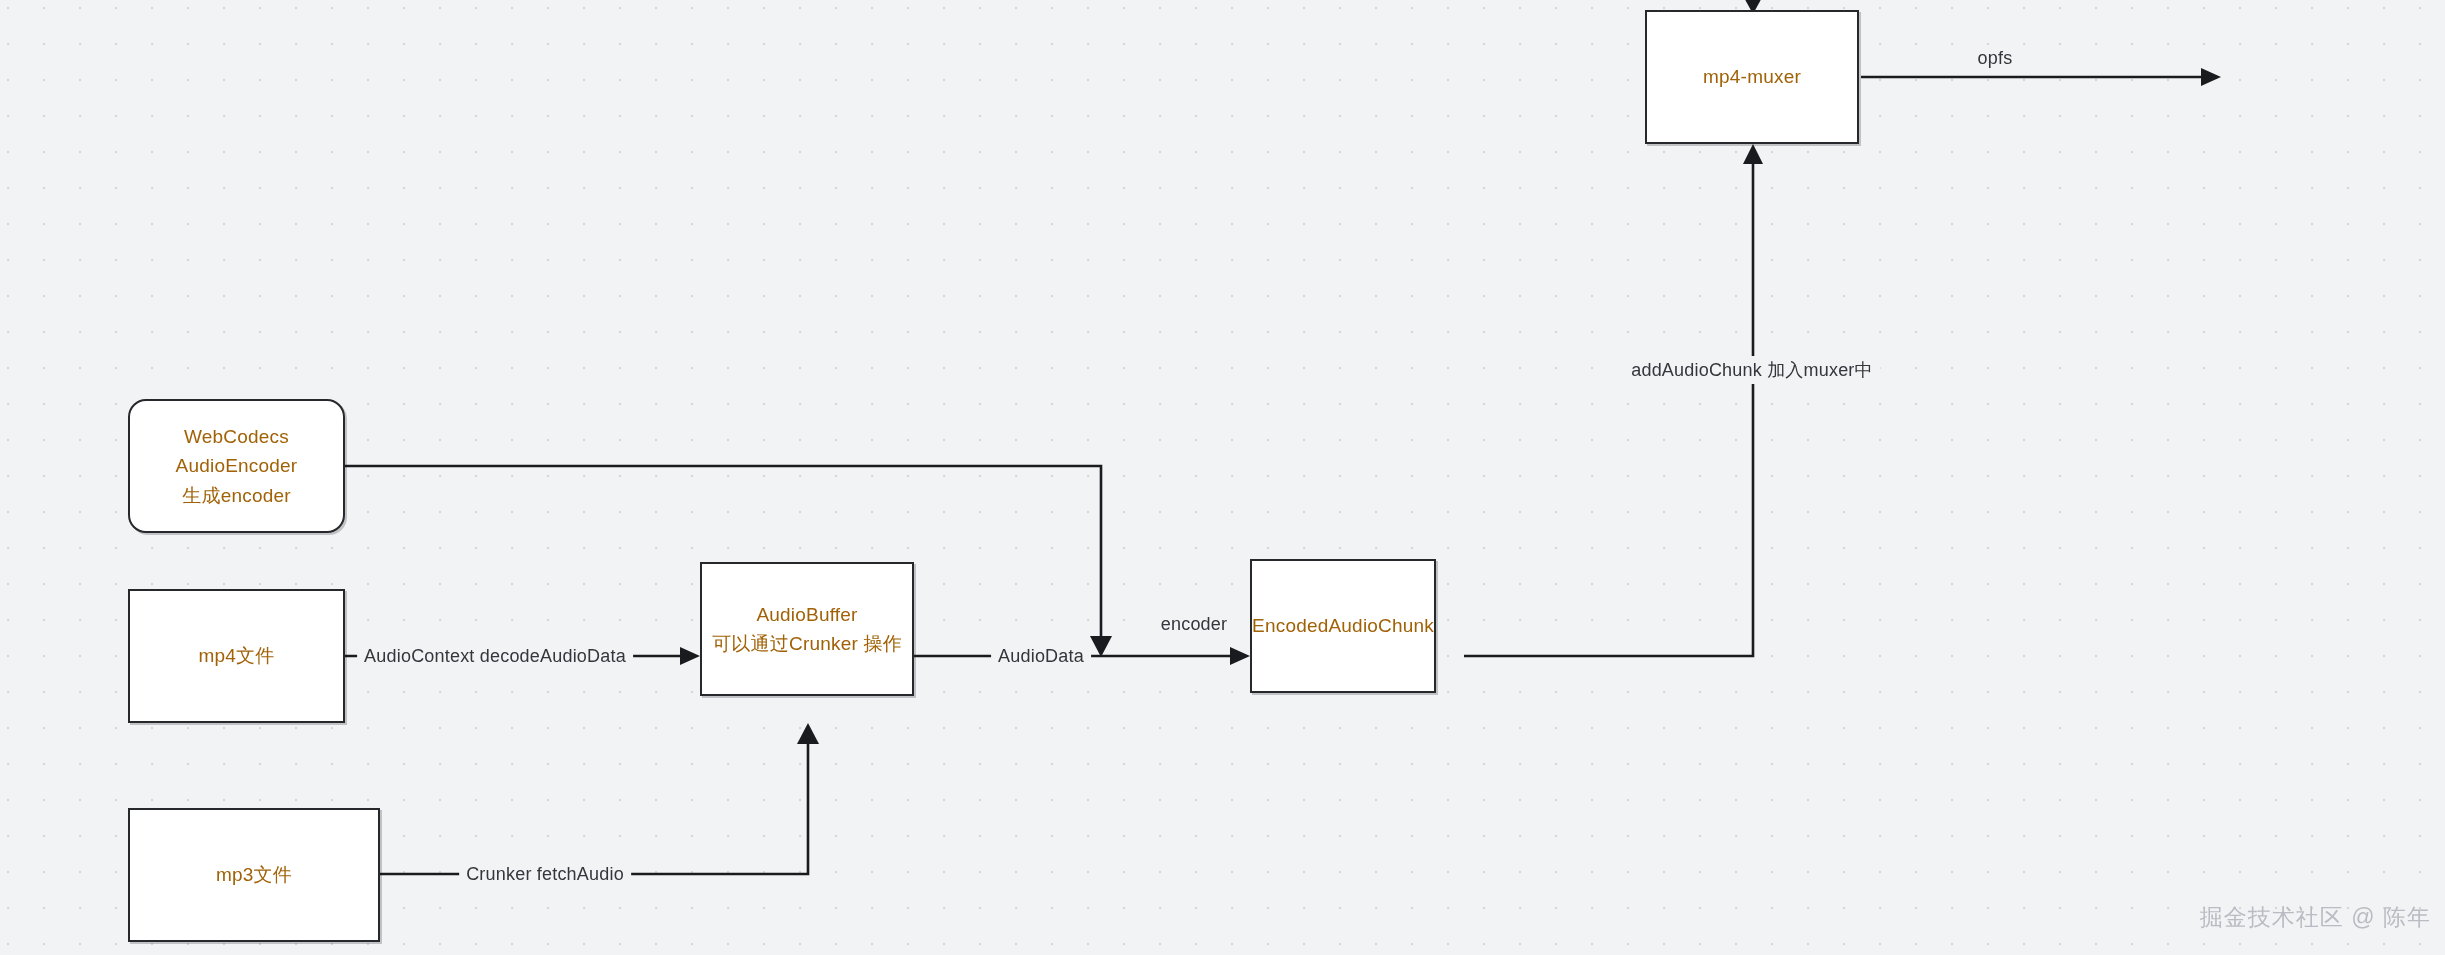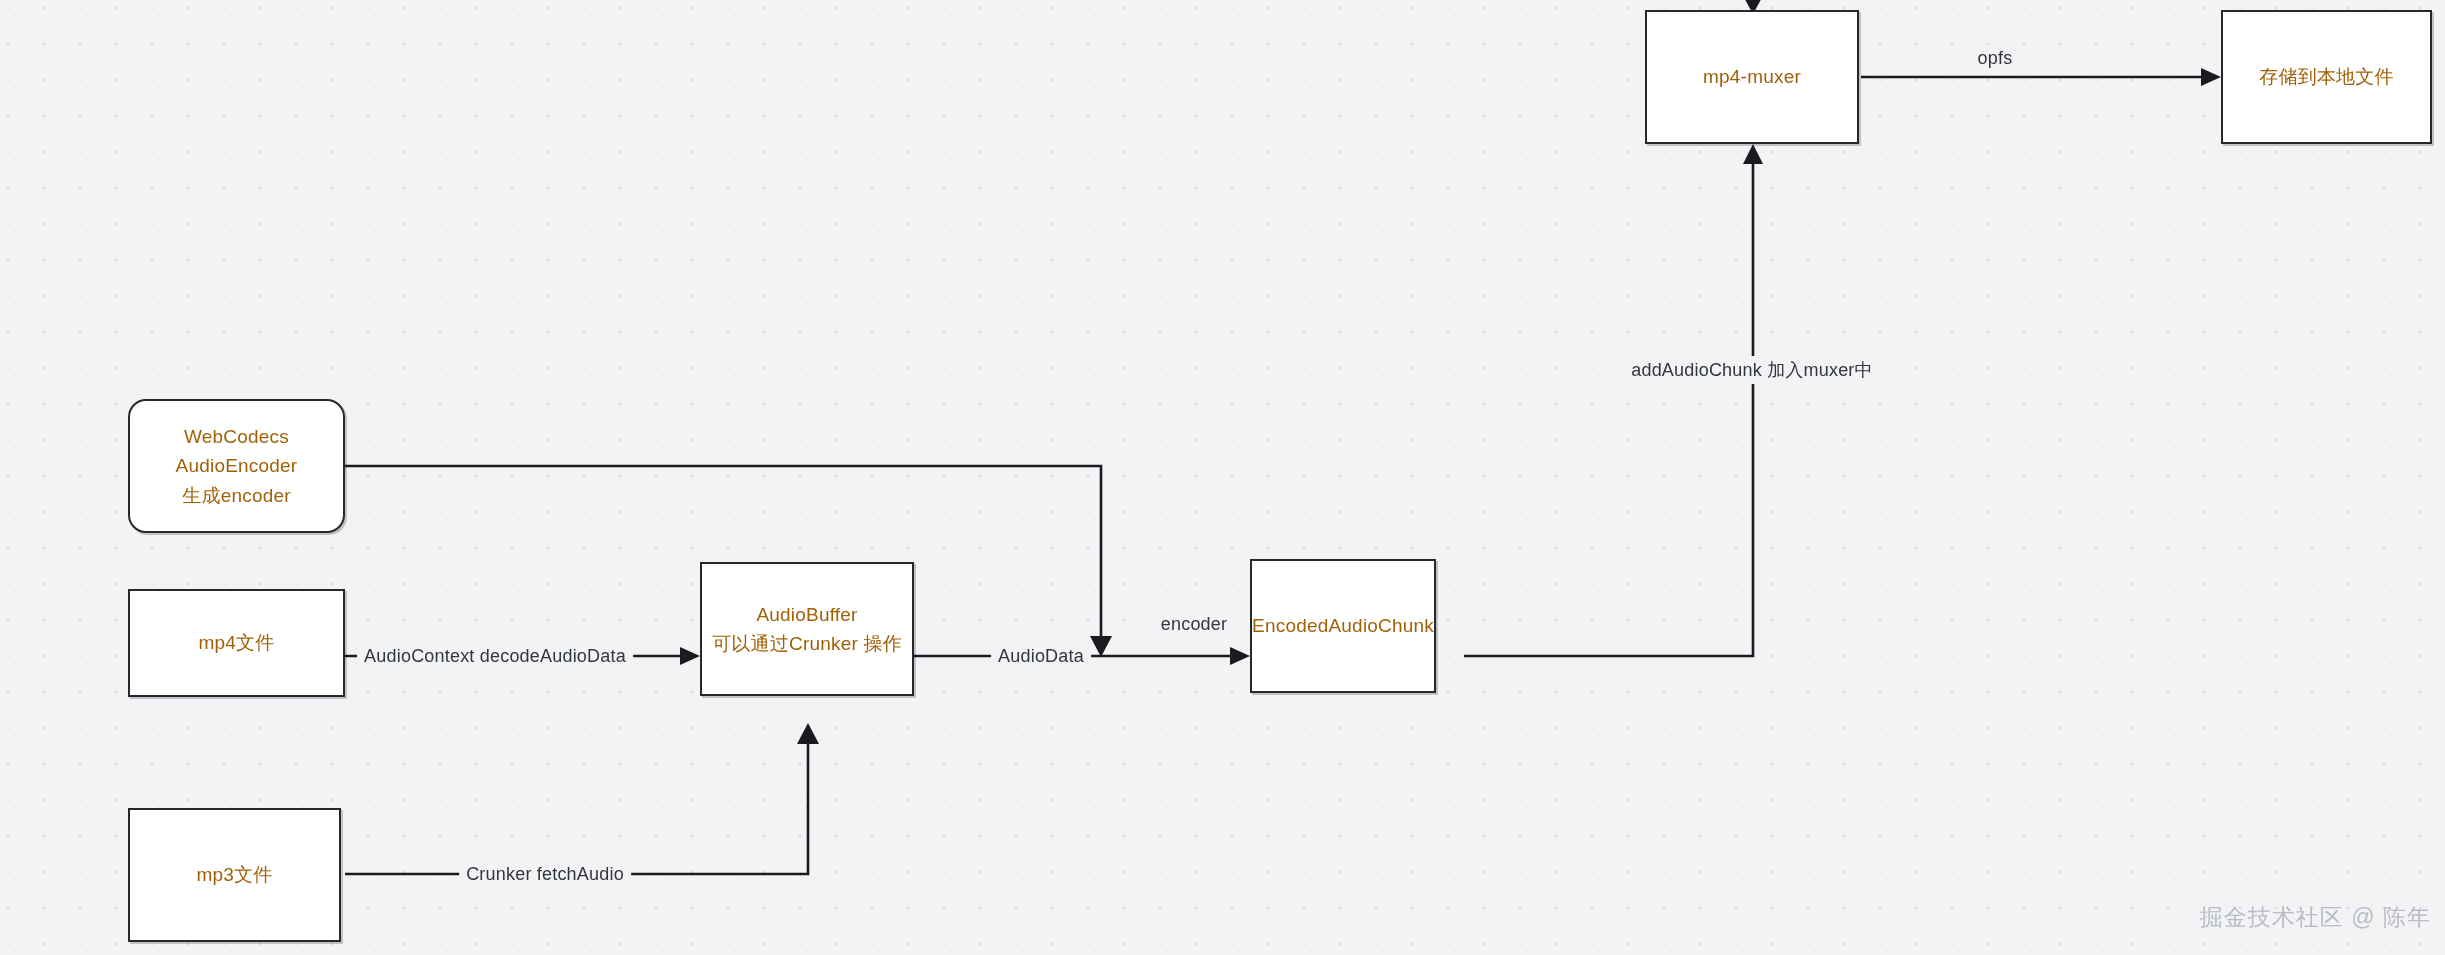--- a/index.html
+++ b/index.html
@@ -125,43 +125,40 @@
     <g>
       <path class="edge-path" d="M 345 874 L 808 874 L 808 739"></path>
       <polygon class="arrow-head" points="808,723 797,744 819,744"></polygon>
     </g>
   </svg>
 
   <div class="node" style="left:1645px; top:10px; width:214px; height:134px;">
     <span>mp4-muxer</span>
   </div>
 
-  <div class="node" style="left:2221px; top:10px; width:211px; height:134px;">
-    <span>存储到本地文件</span>
-  </div>
 
   <div class="node" style="left:128px; top:399px; width:217px; height:134px;border-radius:18px;">
     <span>WebCodecs AudioEncoder</span>
     <span class="line2">生成encoder</span>
   </div>
 
-  <div class="node" style="left:128px; top:589px; width:217px; height:108px;">
+  <div class="node" style="left:128px; top:589px; width:217px; height:134px;">
     <span>mp4文件</span>
   </div>
 
   <div class="node" style="left:700px; top:562px; width:214px; height:134px;">
     <span>AudioBuffer</span>
     <span class="line2">可以通过Crunker 操作</span>
   </div>
 
   <div class="node" style="left:1250px; top:559px; width:186px; height:134px;align-items:flex-end;">
     <span>EncodedAudioChunk</span>
   </div>
 
-  <div class="node" style="left:128px; top:808px; width:213px; height:134px;">
+  <div class="node" style="left:128px; top:808px; width:252px; height:134px;">
     <span>mp3文件</span>
   </div>
 
   <div class="edge-label" style="left:1995px; top:58px;">opfs</div>
 
   <div class="edge-label" style="left:1752px; top:370px;">addAudioChunk 加入muxer中</div>
 
   <div class="edge-label" style="left:495px; top:656px;">AudioContext  decodeAudioData</div>
 
   <div class="edge-label" style="left:1041px; top:656px;">AudioData</div>

